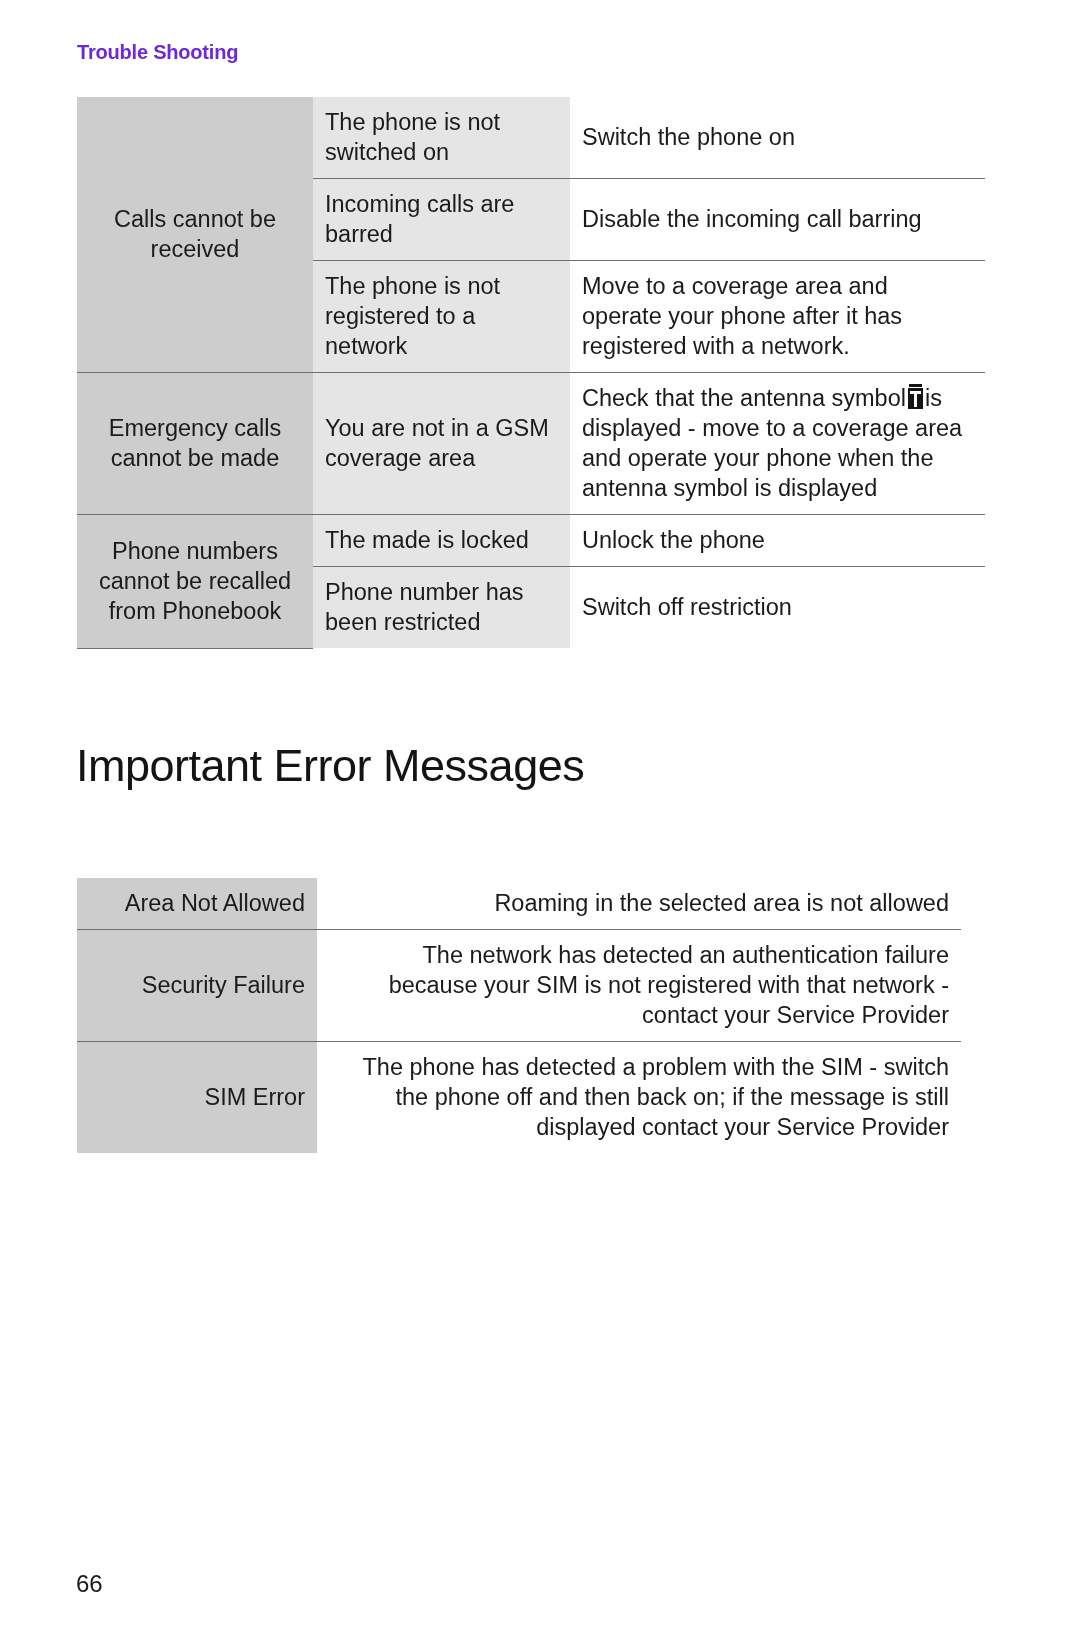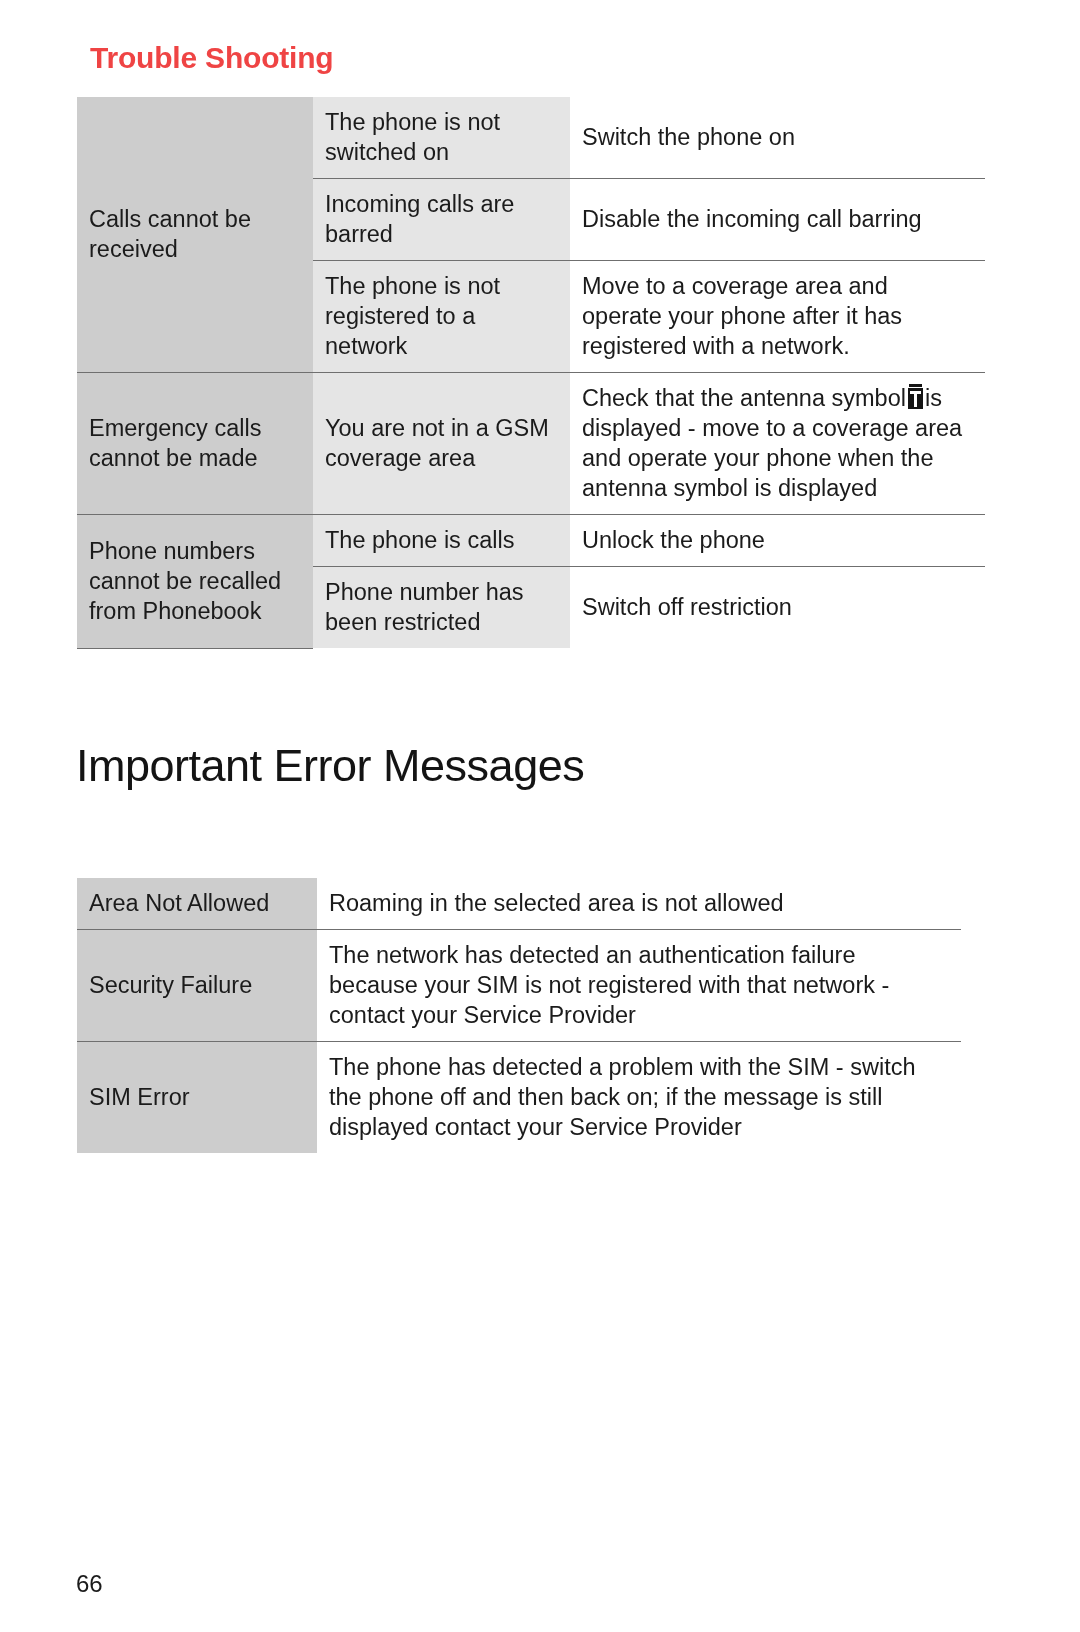--- a/index.html
+++ b/index.html
@@ -19,26 +19,26 @@
     position: absolute;
     left: 0; top: 0;
     width: 1080px;
     height: 1632px;
     overflow: hidden;
   }
 
   
   .section-title {
     position: absolute;
-    left: 90px;
+    left: 77px;
     top: 41px;
-    font-size: 30px;
+    font-size: 20px;
     font-weight: bold;
     letter-spacing: -0.2px;
-    color: #ef4444;
+    color: #6d28d9;
   }
 
   
   .chapter-title {
     position: absolute;
     left: 76px;
     top: 740px;
     font-size: 45px;
     font-weight: normal;
     letter-spacing: -0.5px;
@@ -96,29 +96,30 @@
     border-bottom-color: #7a6a6a;
     margin-left: 16px;
   }
 
   
   #table-trouble {
     left: 77px;
     top: 97px;
     width: 836px;
   }
-  #table-trouble td.c1 { width: 212px; }
+  #table-trouble td.c1 { width: 212px; text-align: center; }
   #table-trouble td.c2 { width: 233px; }
   #table-trouble td.c3 { width: 391px; }
 
   
   #table-errors {
     left: 77px;
     top: 878px;
     width: 836px;
+    text-align: right;
   }
   #table-errors td.c1 { width: 216px; }
   #table-errors td.c3 { width: 620px; }
 
   
   td.span-cell { border-bottom: 1.6px solid #9a9a9a; }
 
   
   .antenna-icon {
     display: inline-block;
@@ -183,21 +184,21 @@
       <tr>
         <td class="c1">Emergency calls cannot be made</td>
         <td class="c2">You are not in a GSM coverage area</td>
         <td class="c3">
           <span>Check that the antenna symbol</span><span class="antenna-icon"><span class="antenna-cap"></span></span><span>is displayed - move to a coverage area and operate your phone when the antenna symbol is displayed</span>
         </td>
       </tr>
 
       <tr>
         <td class="c1 span-cell" rowspan="2">Phone numbers cannot be recalled from Phonebook</td>
-        <td class="c2">The phone is calls</td>
+        <td class="c2">The made is locked</td>
         <td class="c3">Unlock the phone</td>
       </tr>
       <tr class="last-row">
         <td class="c2">Phone number has been restricted</td>
         <td class="c3">Switch off restriction</td>
       </tr>
     </tbody>
   </table>
 
   <div class="chapter-title">Important Error Messages</div>

